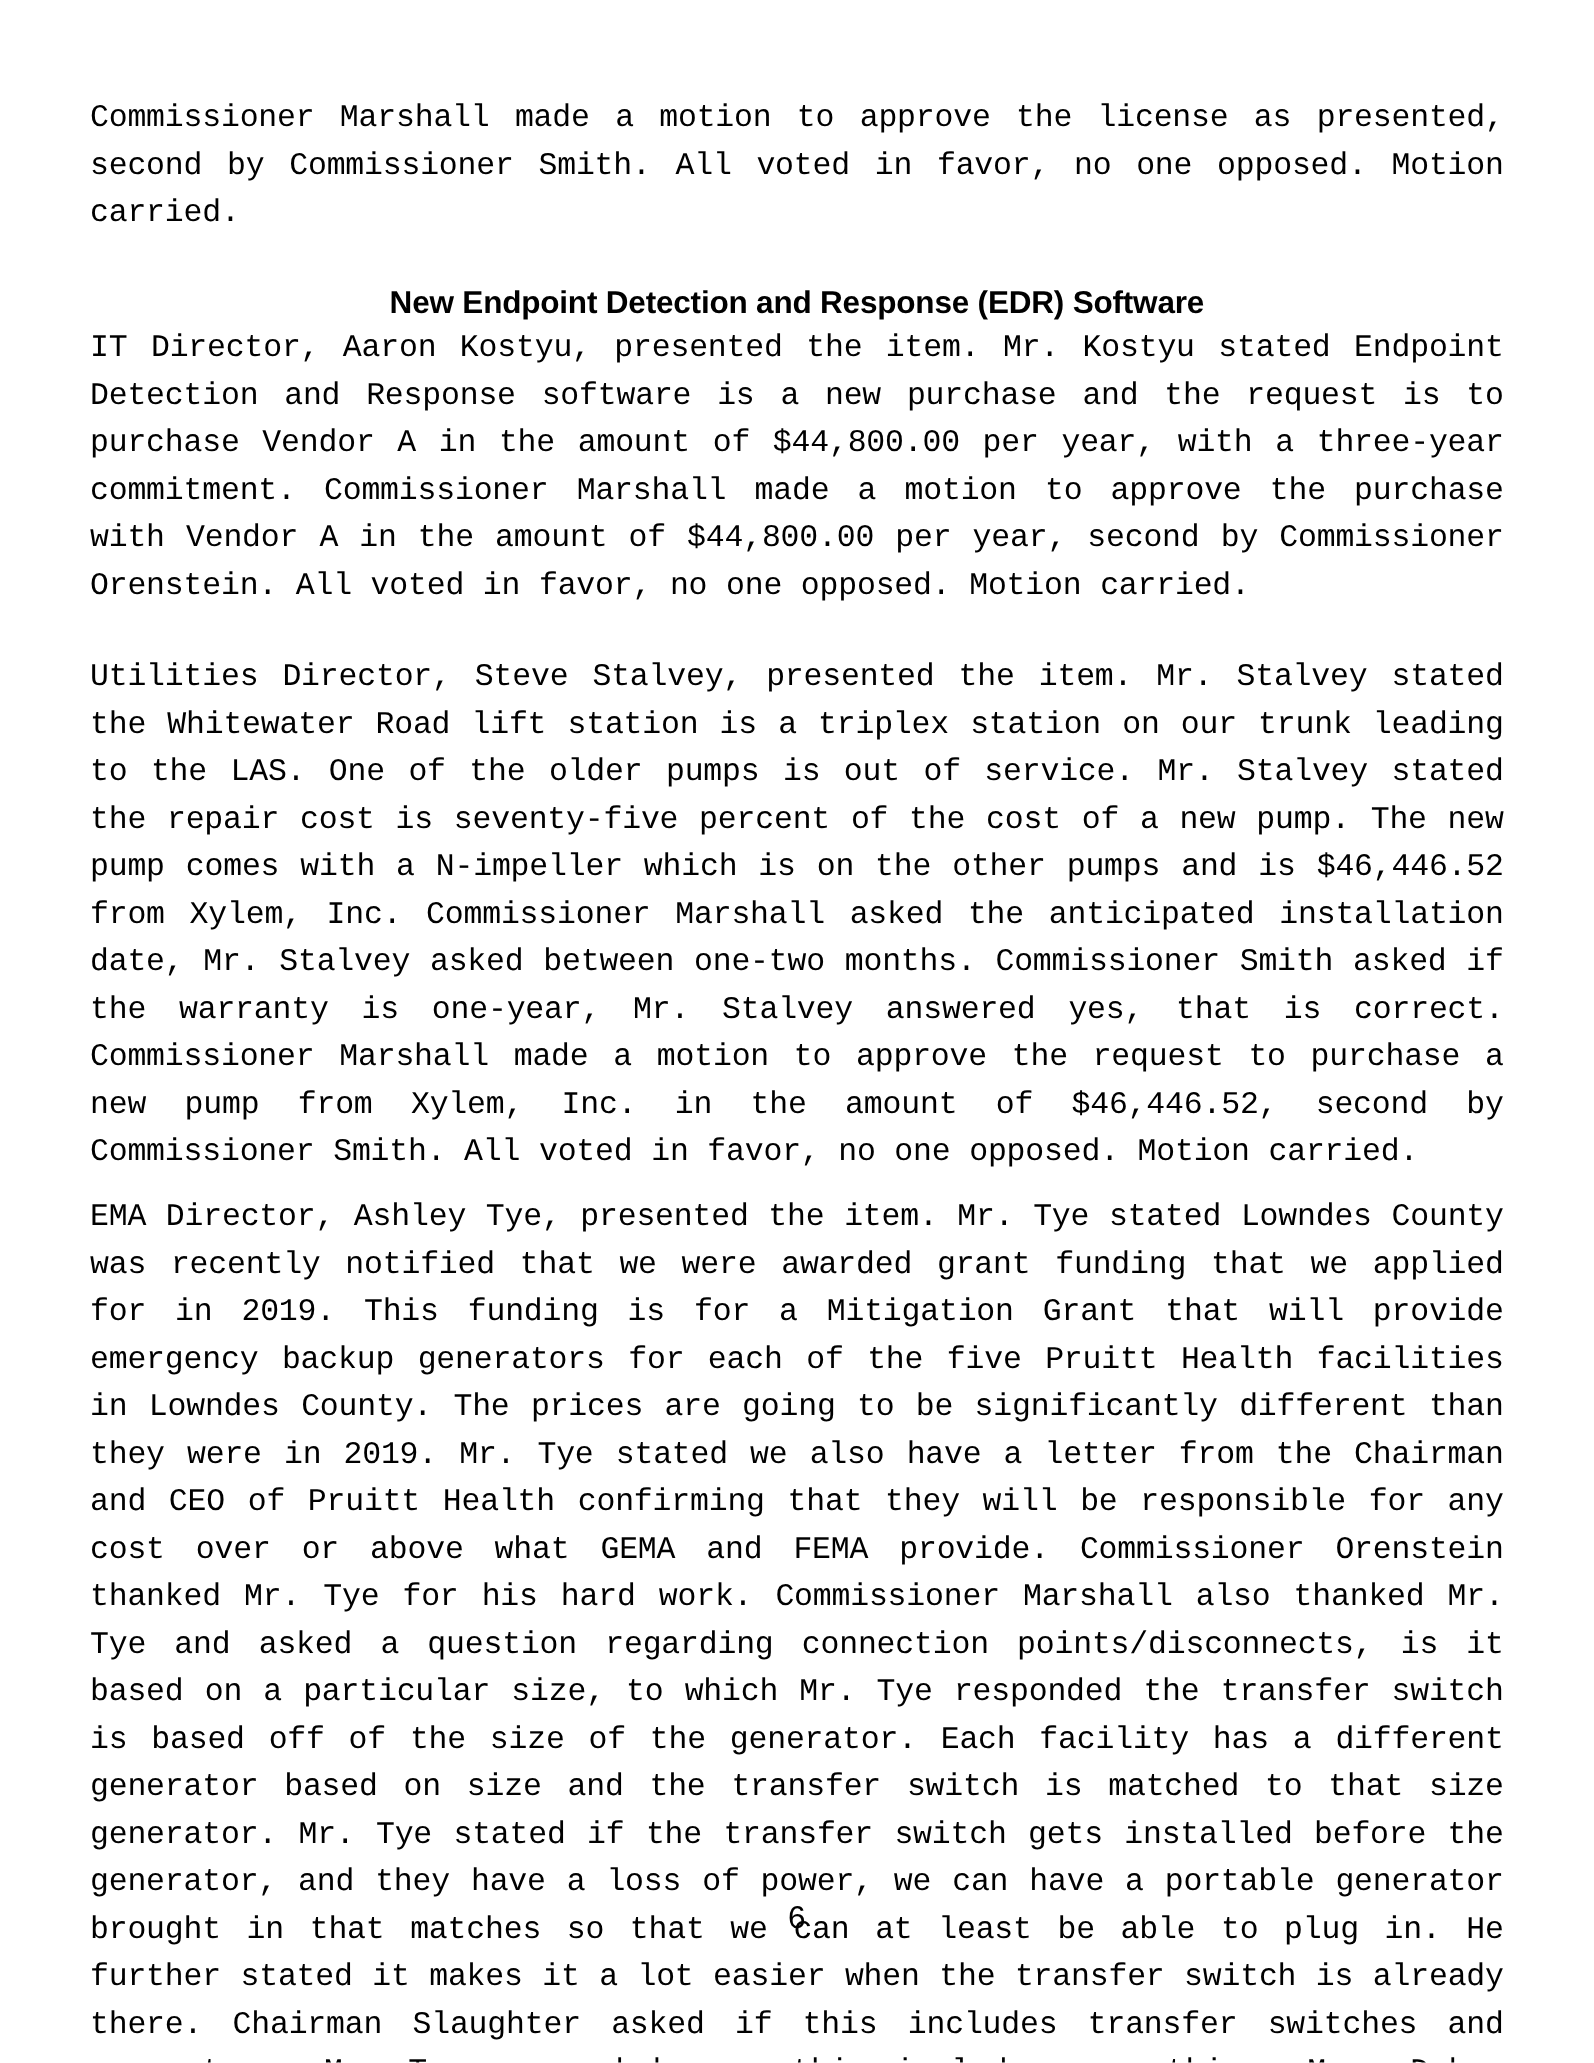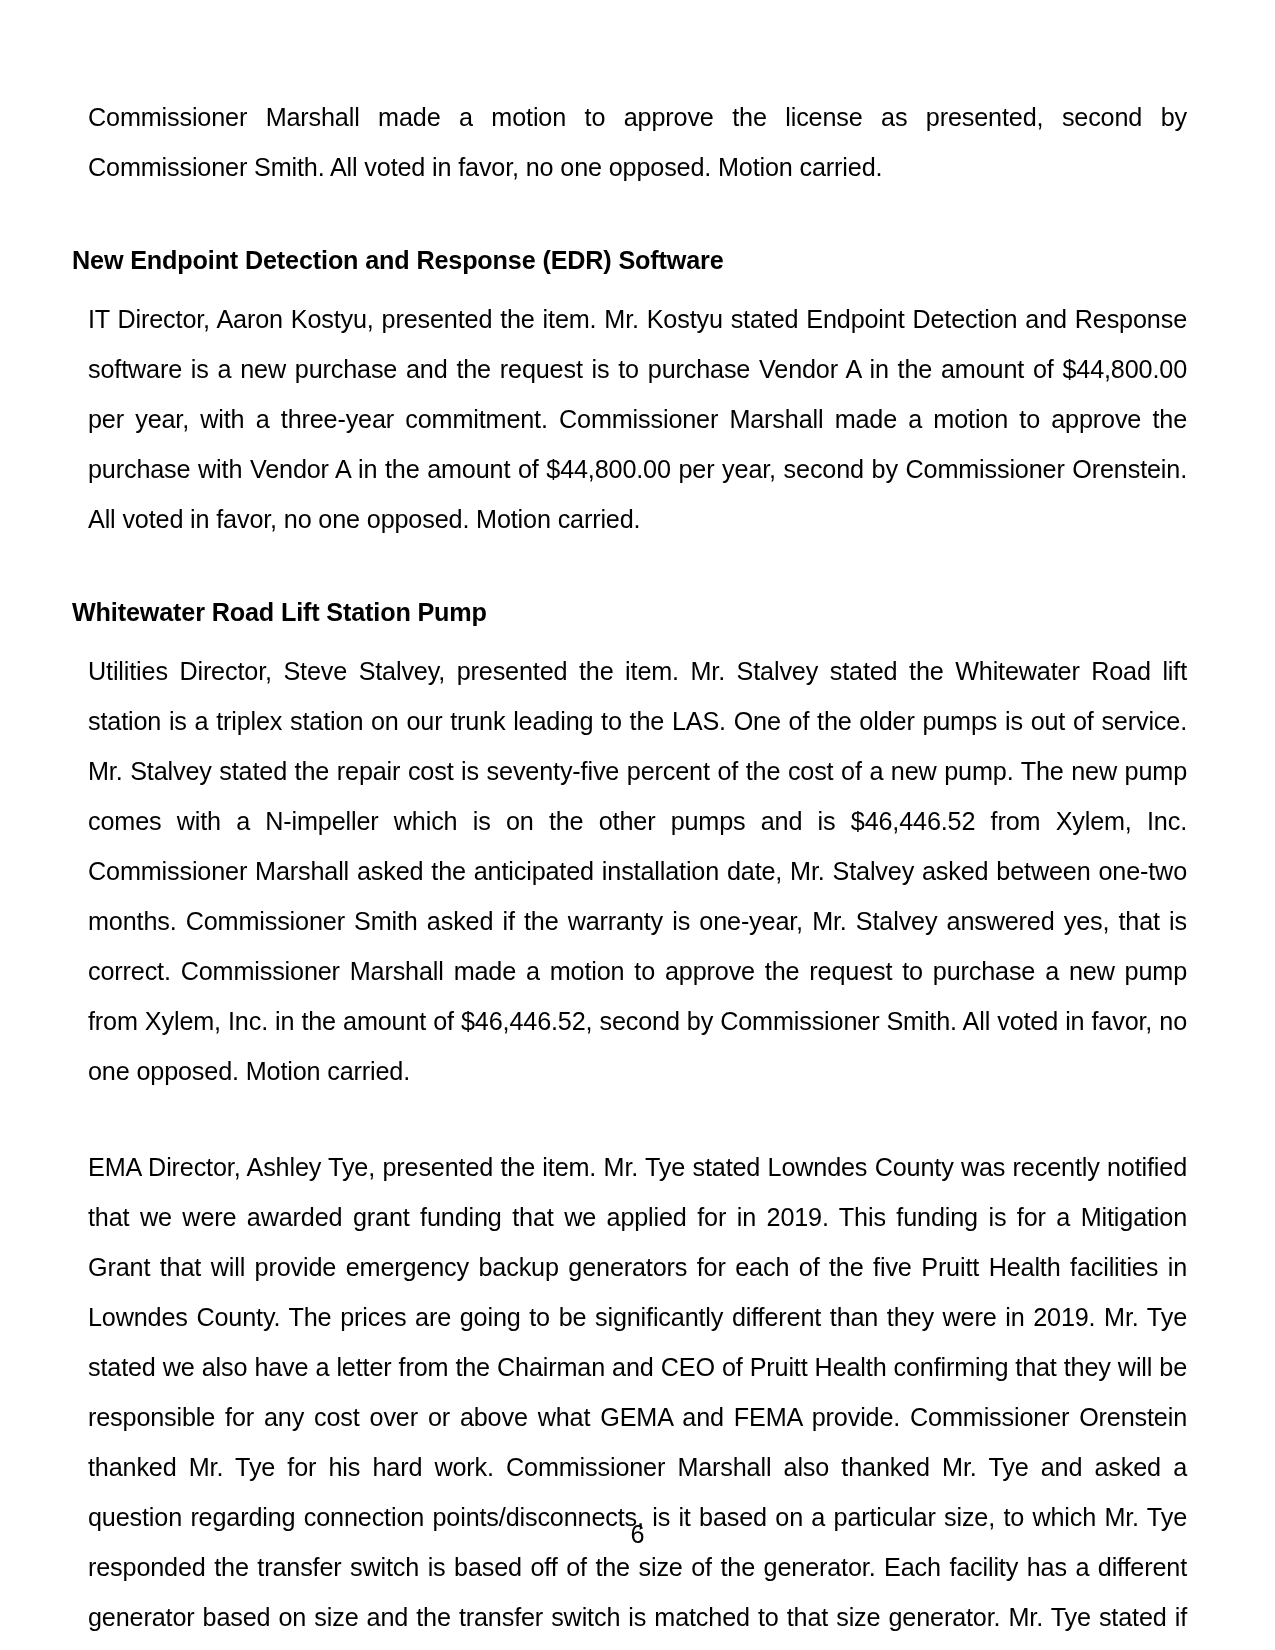--- a/index.html
+++ b/index.html
@@ -21,35 +21,36 @@
     width: 1275px;
     height: 1650px;
     box-sizing: border-box;
     padding: 76px 72px 0 72px;
     background: #ffffff;
   }
   .doc-body {
     width: 1131px;
   }
   p.para {
-    margin: 16px;
+    margin: 0;
     font-size: 25.2px;
-    line-height: 50px;
+    line-height: 38px;
     text-align: justify;
     text-justify: inter-word;
     letter-spacing: -0.15px;
     word-spacing: 0px;
     hyphens: none;
+    font-family: Liberation Mono, monospace;
   }
   h2.heading {
     margin: 0;
     font-size: 25.2px;
     line-height: 35.2px;
     font-weight: bold;
-    text-align: left;
+    text-align: center;
     letter-spacing: -0.15px;
   }
   
   .gap-blankline { height: 35px; }
   .gap-small { height: 14px; }
 
   .page-number {
     position: absolute;
     left: 0;
     right: 0;
@@ -64,21 +65,20 @@
 </head>
 <body>
 
 <div class="page">
   <div class="doc-body" id="doc-body">
       <p class="para">Commissioner Marshall made a motion to approve the license as presented, second by Commissioner Smith. All voted in favor, no one opposed. Motion carried.</p>
       <div class="gap-blankline"></div>
       <h2 class="heading">New Endpoint Detection and Response (EDR) Software</h2>
       <p class="para">IT Director, Aaron Kostyu, presented the item. Mr. Kostyu stated Endpoint Detection and Response software is a new purchase and the request is to purchase Vendor A in the amount of $44,800.00 per year, with a three-year commitment. Commissioner Marshall made a motion to approve the purchase with Vendor A in the amount of $44,800.00 per year, second by Commissioner Orenstein. All voted in favor, no one opposed. Motion carried.</p>
       <div class="gap-blankline"></div>
-      <h2 class="heading">Whitewater Road Lift Station Pump</h2>
       <p class="para">Utilities Director, Steve Stalvey, presented the item. Mr. Stalvey stated the Whitewater Road lift station is a triplex station on our trunk leading to the LAS. One of the older pumps is out of service. Mr. Stalvey stated the repair cost is seventy-five percent of the cost of a new pump. The new pump comes with a N-impeller which is on the other pumps and is $46,446.52 from Xylem, Inc. Commissioner Marshall asked the anticipated installation date, Mr. Stalvey asked between one-two months. Commissioner Smith asked if the warranty is one-year, Mr. Stalvey answered yes, that is correct. Commissioner Marshall made a motion to approve the request to purchase a new pump from Xylem, Inc. in the amount of $46,446.52, second by Commissioner Smith. All voted in favor, no one opposed. Motion carried.</p>
       <div class="gap-small"></div>
       <p class="para">EMA Director, Ashley Tye, presented the item. Mr. Tye stated Lowndes County was recently notified that we were awarded grant funding that we applied for in 2019. This funding is for a Mitigation Grant that will provide emergency backup generators for each of the five Pruitt Health facilities in Lowndes County. The prices are going to be significantly different than they were in 2019. Mr. Tye stated we also have a letter from the Chairman and CEO of Pruitt Health confirming that they will be responsible for any cost over or above what GEMA and FEMA provide. Commissioner Orenstein thanked Mr. Tye for his hard work. Commissioner Marshall also thanked Mr. Tye and asked a question regarding connection points/disconnects, is it based on a particular size, to which Mr. Tye responded the transfer switch is based off of the size of the generator. Each facility has a different generator based on size and the transfer switch is matched to that size generator. Mr. Tye stated if the transfer switch gets installed before the generator, and they have a loss of power, we can have a portable generator brought in that matches so that we can at least be able to plug in. He further stated it makes it a lot easier when the transfer switch is already there. Chairman Slaughter asked if this includes transfer switches and generators. Mr. Tye responded yes, this includes everything. Mrs. Dukes stated she wants everyone to understand that we can get the transfer switches in, but until the specific generators are delivered, then we would have to make a resource request if we were in an emergency situation to try to get the proper generator here. Chairman Slaughter stated the fix is not until we get the transfer switches and generators onsite. Mr. Tye replied, yes, when the project is done, they will have a generator sitting there onsite dedicated to that facility, and when the power goes out the generator will come on. Commissioner Smith asked if they will all run on diesel, Mr. Tye responded yes. Commissioner Marshall made a motion to approve the request as presented, second by Vice Chairperson Evans. All voted in favor, no one opposed. Motion carried.</p>
       <div class="gap-blankline"></div>
       <h2 class="heading">The Crescent Place of Historic Interest Tax Exemption</h2>
     </div>
   <div class="page-number">6</div>
 </div>
 
 </body></html>

